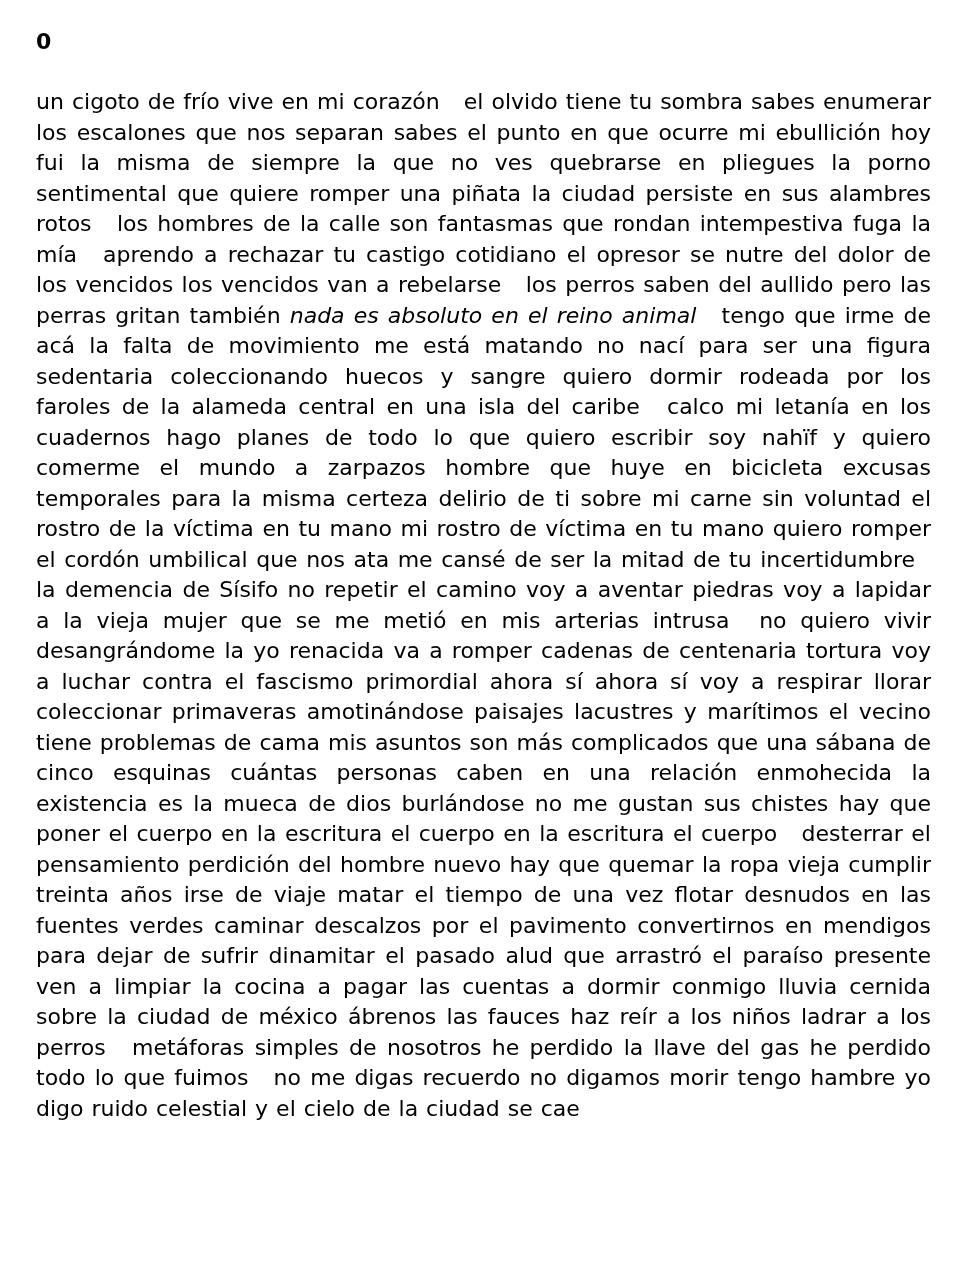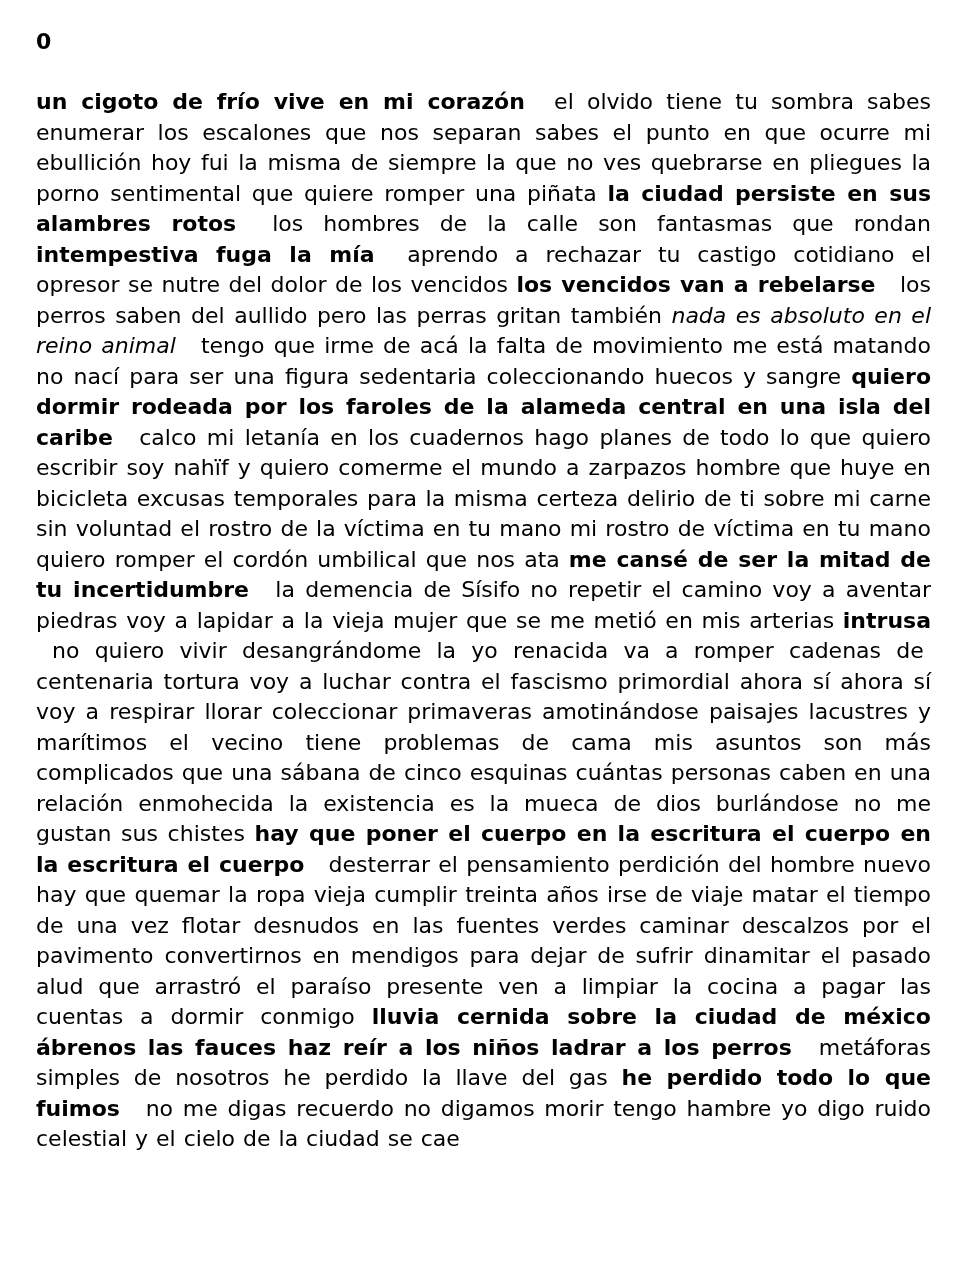--- a/index.html
+++ b/index.html
@@ -26,21 +26,21 @@
     text-align: left;
   }
   .poem {
     margin: 30px 0 0 0;
     font-size: 22px;
     line-height: 30.5px;
     text-align: justify;
     word-spacing: 1px;
   }
   .run-normal { font-weight: normal; font-style: normal; margin-left: 16px; }
-  .run-bold   { font-weight: bold;   font-style: normal; }
+  .run-bold   { font-weight: normal;   font-style: normal; }
   .run-italic { font-weight: normal; font-style: italic; }
 </style>
 </head>
 <body>
 
 <div class="page">
   <h1 class="heading">0</h1>
   <p class="poem"><span class="run-bold">un cigoto de frío vive en mi corazón</span><span class="run-normal"> el olvido tiene tu sombra sabes enumerar los escalones que nos separan sabes el punto en que ocurre mi ebullición hoy fui la misma de siempre la que no ves quebrarse en pliegues la porno sentimental que quiere romper una piñata </span><span class="run-bold">la ciudad persiste en sus alambres rotos</span><span class="run-normal"> los hombres de la calle son fantasmas que rondan </span><span class="run-bold">intempestiva fuga la mía</span><span class="run-normal"> aprendo a rechazar tu castigo cotidiano el opresor se nutre del dolor de los vencidos </span><span class="run-bold">los vencidos van a rebelarse</span><span class="run-normal"> los perros saben del aullido pero las perras gritan también </span><span class="run-italic">nada es absoluto en el reino animal</span><span class="run-normal"> tengo que irme de acá la falta de movimiento me está matando no nací para ser una figura sedentaria coleccionando huecos y sangre </span><span class="run-bold">quiero dormir rodeada por los faroles de la alameda central en una isla del caribe</span><span class="run-normal"> calco mi letanía en los cuadernos hago planes de todo lo que quiero escribir soy nahïf y quiero comerme el mundo a zarpazos hombre que huye en bicicleta excusas temporales para la misma certeza delirio de ti sobre mi carne sin voluntad el rostro de la víctima en tu mano mi rostro de víctima en tu mano quiero romper el cordón umbilical que nos ata </span><span class="run-bold">me cansé de ser la mitad de tu incertidumbre</span><span class="run-normal"> la demencia de Sísifo no repetir el camino voy a aventar piedras voy a lapidar a la vieja mujer que se me metió en mis arterias </span><span class="run-bold">intrusa</span><span class="run-normal"> no quiero vivir desangrándome la yo renacida va a romper cadenas de centenaria tortura voy a luchar contra el fascismo primordial ahora sí ahora sí voy a respirar llorar coleccionar primaveras amotinándose paisajes lacustres y marítimos el vecino tiene problemas de cama mis asuntos son más complicados que una sábana de cinco esquinas cuántas personas caben en una relación enmohecida la existencia es la mueca de dios burlándose no me gustan sus chistes </span><span class="run-bold">hay que poner el cuerpo en la escritura el cuerpo en la escritura el cuerpo</span><span class="run-normal"> desterrar el pensamiento perdición del hombre nuevo hay que quemar la ropa vieja cumplir treinta años irse de viaje matar el tiempo de una vez flotar desnudos en las fuentes verdes caminar descalzos por el pavimento convertirnos en mendigos para dejar de sufrir dinamitar el pasado alud que arrastró el paraíso presente ven a limpiar la cocina a pagar las cuentas a dormir conmigo </span><span class="run-bold">lluvia cernida sobre la ciudad de méxico ábrenos las fauces haz reír a los niños ladrar a los perros</span><span class="run-normal"> metáforas simples de nosotros he perdido la llave del gas </span><span class="run-bold">he perdido todo lo que fuimos</span><span class="run-normal"> no me digas recuerdo no digamos morir tengo hambre yo digo ruido celestial y el cielo de la ciudad se cae</span></p>
 </div>
 

